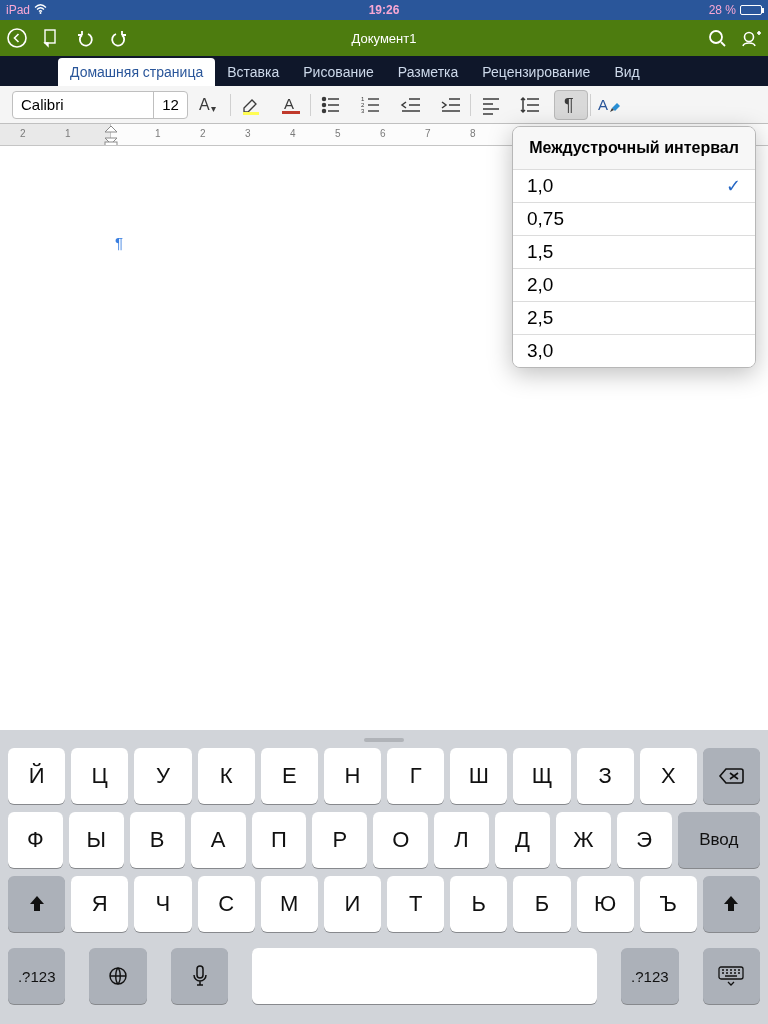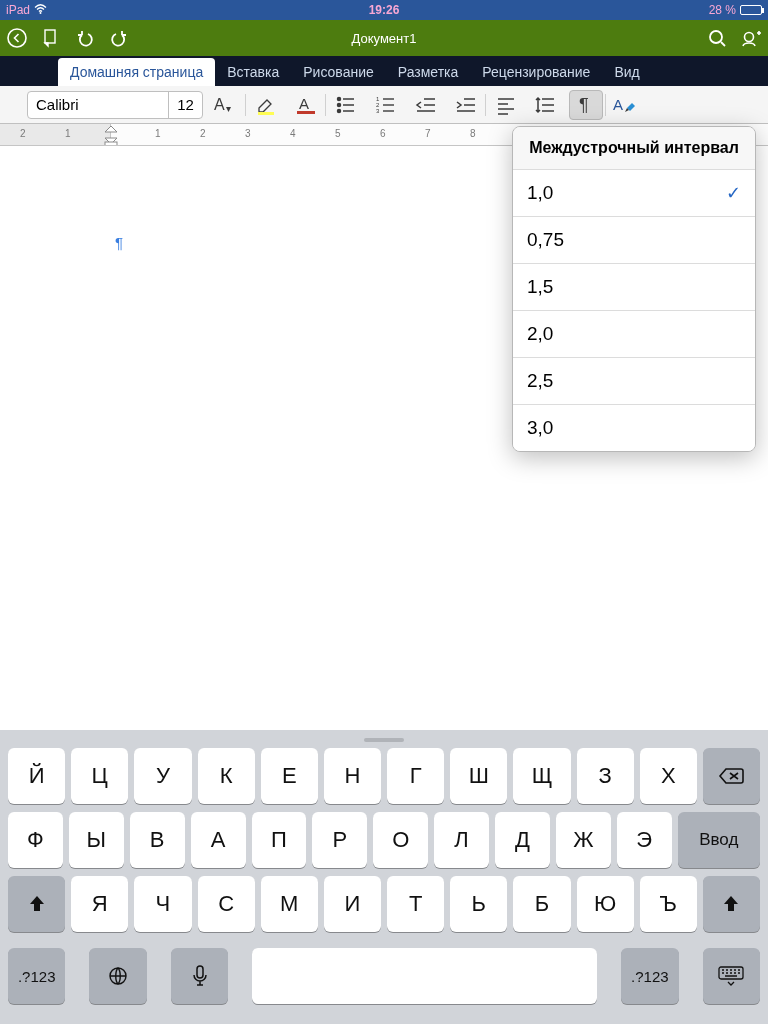--- a/index.html
+++ b/index.html
@@ -15,41 +15,41 @@
   .titlebar { height: 36px; background:#4d7c0f; color:#fff; display:flex; align-items:center; position:relative; }
   .titlebar .tbtn { width:34px; height:36px; display:flex; align-items:center; justify-content:center; }
   .titlebar svg{ stroke:#fff; }
   .doc-title { position:absolute; left:50%; transform:translateX(-50%); font-size:13px; }
   .titlebar .right-group{ margin-left:auto; display:flex;}
   
   .ribbon-tabs { height:30px; background:#0f172a; display:flex; align-items:flex-end; padding:0 0 0 58px; gap:0; }
   .ribbon-tabs .tab { color:#cdd9ea; font-size:14px; padding:6px 12px 6px; cursor:pointer;}
   .ribbon-tabs .tab.active { background:#fff; color:#2a569a; border-radius:4px 4px 0 0; font-weight:500;}
   
-  .ribbon { height:38px; background:#f5f5f5; border-bottom:1px solid #c0c0c0; display:flex; align-items:center; padding:0 27px; gap:6px;}
+  .ribbon { height:38px; background:#f5f5f5; border-bottom:1px solid #c0c0c0; display:flex; align-items:center; padding:0 12px; gap:6px;}
   .font-box { display:flex; border:1px solid #bfbfbf; border-radius:4px; background:#fff; height:28px; overflow:hidden;}
   .font-name { width:140px; padding:0 8px; font-size:15px; display:flex; align-items:center;}
   .font-size { width:34px; border-left:1px solid #bfbfbf; display:flex; align-items:center; justify-content:center; font-size:15px;}
   .ribbon .rb { width:34px; height:30px; display:flex; align-items:center; justify-content:center; border-radius:4px; position:relative;}
   .ribbon .rb.sep::before{ content:""; position:absolute; left:-4px; top:4px; bottom:4px; width:1px; background:#d0d0d0;}
   .ribbon .rb.active{ background:#d9d9d9; border:1px solid #b9b9b9;}
   .ribbon svg{ display:block; }
   
   .ruler-wrap{ height:22px; background:#e9e9e9; border-bottom:1px solid #c5c5c5; position:relative; overflow:hidden; font-size:10px; color:#7a7a7a;}
   .ruler-white{ position:absolute; left:110px; right:0; top:0; bottom:0; background:#fcfcfc; border-left:1px solid #c5c5c5;}
   .ruler-num{ position:absolute; top:4px; }
   .ruler-indent{ position:absolute; left:104px; top:0;}
   
   .doc-area{ background:#fff; height:578px; position:relative;}
   .cursor-mark{ position:absolute; left:115px; top:88px; color:#3a7fe0; font-size:15px;}
   
   .popover{ position:absolute; top:126px; right:12px; width:244px; background:#f7f7f7; border:1px solid #b7b7b7; border-radius:8px; box-shadow:0 6px 24px rgba(0,0,0,.25); overflow:hidden;}
   .popover .arrow{ position:absolute; top:-9px; right:85px; width:18px; height:18px; background:#f7f7f7; border-left:1px solid #b7b7b7; border-top:1px solid #b7b7b7; transform:rotate(45deg);}
   .popover .ptitle{ font-weight:700; font-size:16px; text-align:center; padding:12px 8px; position:relative; background:#f7f7f7;}
-  .popover .opt{ background:#fff; border-top:1px solid #dcdcdc; padding:12px 14px; font-size:19px; display:flex; justify-content:space-between;}
+  .popover .opt{ background:#fff; border-top:1px solid #dcdcdc; padding:5px 14px; font-size:19px; display:flex; justify-content:space-between;}
   .popover .check{ color:#2466c4; font-size:18px;}
   
   .kb{ position:absolute; left:0; right:0; bottom:0; background:#d1d4d9; padding:8px 4px 4px; }
   .kb .handle{ width:40px; height:4px; background:#b0b3b8; border-radius:2px; margin:0 auto 6px;}
   .kb-row{ display:flex; gap:6px; margin-bottom:8px; padding:0 4px;}
   .key{ flex:1; height:56px; background:#fff; border-radius:6px; box-shadow:0 1px 0 #87898d; display:flex; align-items:center; justify-content:center; font-size:22px; color:#111;}
   .key.fn{ background:#acb1b9; }
   .key.enter{ flex:1.5; background:#acb1b9; font-size:17px;}
   .kb-row.r2{ padding:0 4px;}
   .kb-row.r3{ padding:0 4px;}

